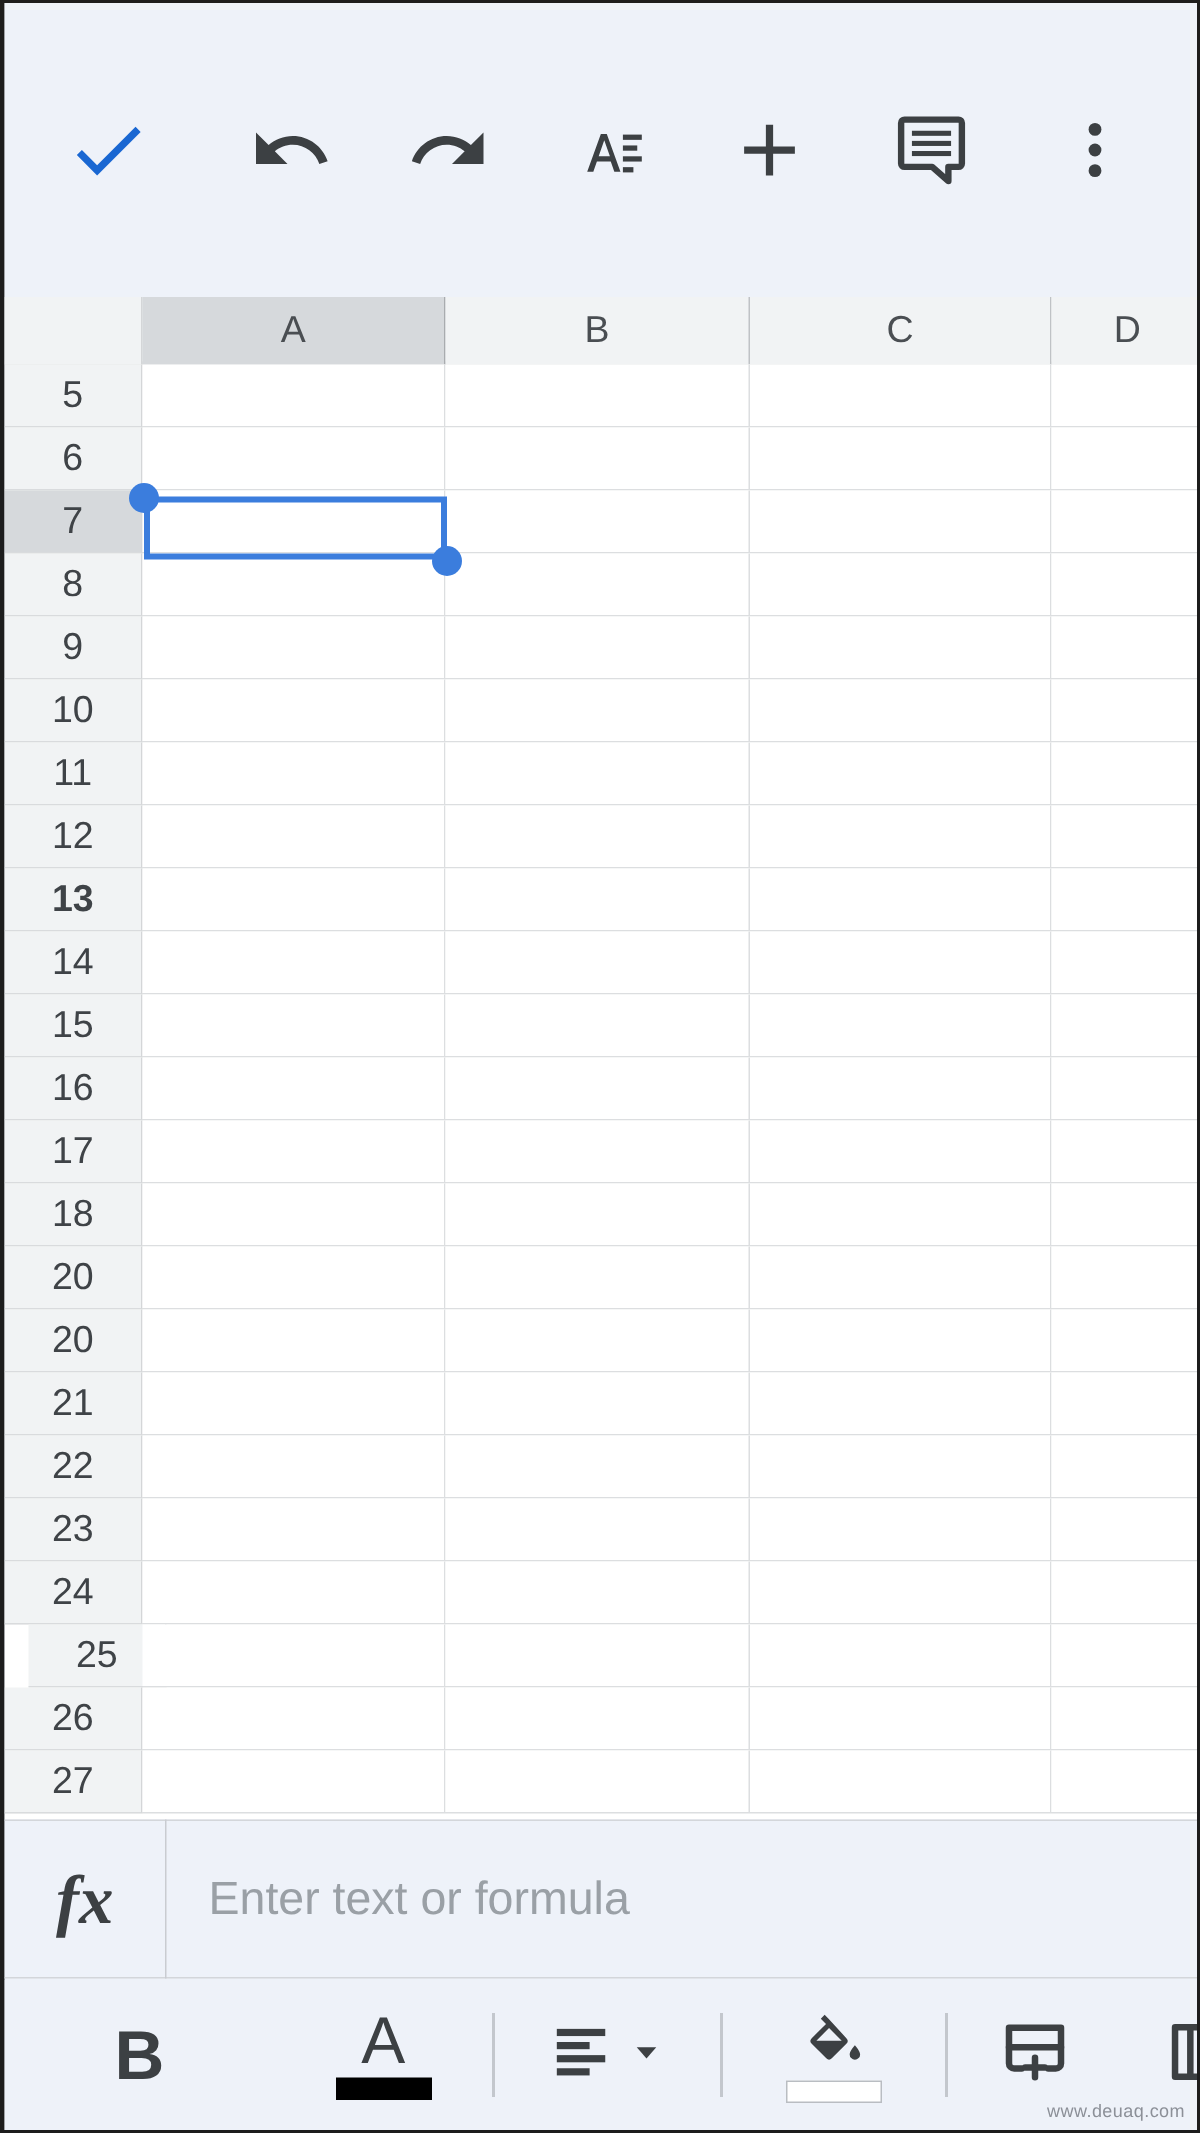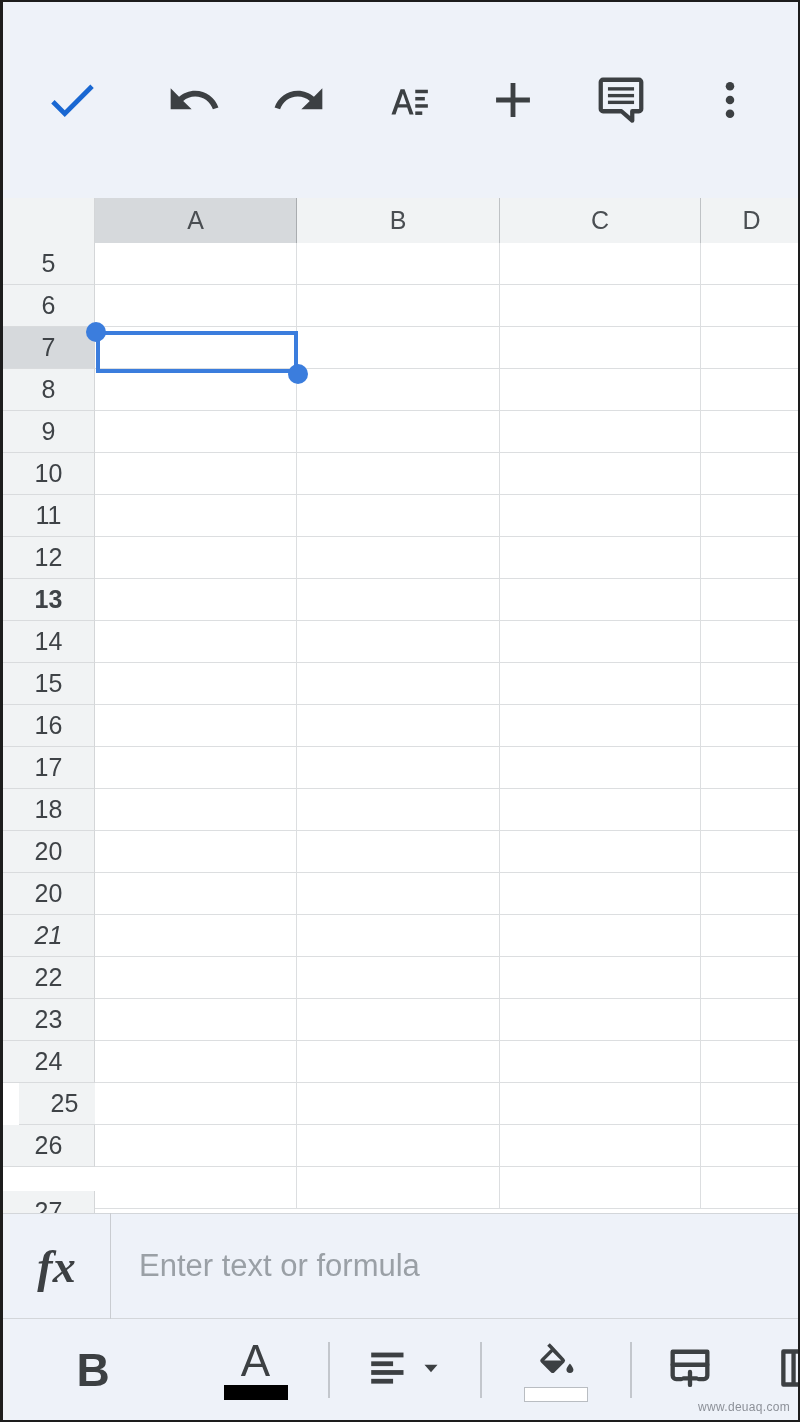--- a/index.html
+++ b/index.html
@@ -384,21 +384,21 @@
           <div class="gridcell" style="left: 405px; width: 201px;"></div>
           <div class="gridcell" style="left: 606px; width: 102px;"></div>
         </div>
         <div class="rowhead" style="top: 675px;">20</div>
         <div class="gridrow" style="top: 675px;">
           <div class="gridcell" style="left: 0px; width: 202px;"></div>
           <div class="gridcell" style="left: 202px; width: 203px;"></div>
           <div class="gridcell" style="left: 405px; width: 201px;"></div>
           <div class="gridcell" style="left: 606px; width: 102px;"></div>
         </div>
-        <div class="rowhead" style="top: 717px; font-style: italic;">21</div>
+        <div class="rowhead" style="top: 717px;">21</div>
         <div class="gridrow" style="top: 717px;">
           <div class="gridcell" style="left: 0px; width: 202px;"></div>
           <div class="gridcell" style="left: 202px; width: 203px;"></div>
           <div class="gridcell" style="left: 405px; width: 201px;"></div>
           <div class="gridcell" style="left: 606px; width: 102px;"></div>
         </div>
         <div class="rowhead" style="top: 759px;">22</div>
         <div class="gridrow" style="top: 759px;">
           <div class="gridcell" style="left: 0px; width: 202px;"></div>
           <div class="gridcell" style="left: 202px; width: 203px;"></div>
@@ -426,21 +426,21 @@
           <div class="gridcell" style="left: 405px; width: 201px;"></div>
           <div class="gridcell" style="left: 606px; width: 102px;"></div>
         </div>
         <div class="rowhead" style="top: 927px;">26</div>
         <div class="gridrow" style="top: 927px;">
           <div class="gridcell" style="left: 0px; width: 202px;"></div>
           <div class="gridcell" style="left: 202px; width: 203px;"></div>
           <div class="gridcell" style="left: 405px; width: 201px;"></div>
           <div class="gridcell" style="left: 606px; width: 102px;"></div>
         </div>
-        <div class="rowhead" style="top: 969px; margin-top: 24px;">27</div>
+        <div class="rowhead" style="top: 969px;">27</div>
         <div class="gridrow" style="top: 969px;">
           <div class="gridcell" style="left: 0px; width: 202px;"></div>
           <div class="gridcell" style="left: 202px; width: 203px;"></div>
           <div class="gridcell" style="left: 405px; width: 201px;"></div>
           <div class="gridcell" style="left: 606px; width: 102px;"></div>
         </div>
       </div>
 
     <div class="selbox" style="left:93px; top:133px; width:202px; height:42px;"></div>
     <div class="handle" style="left:83px; top:124px;"></div>

